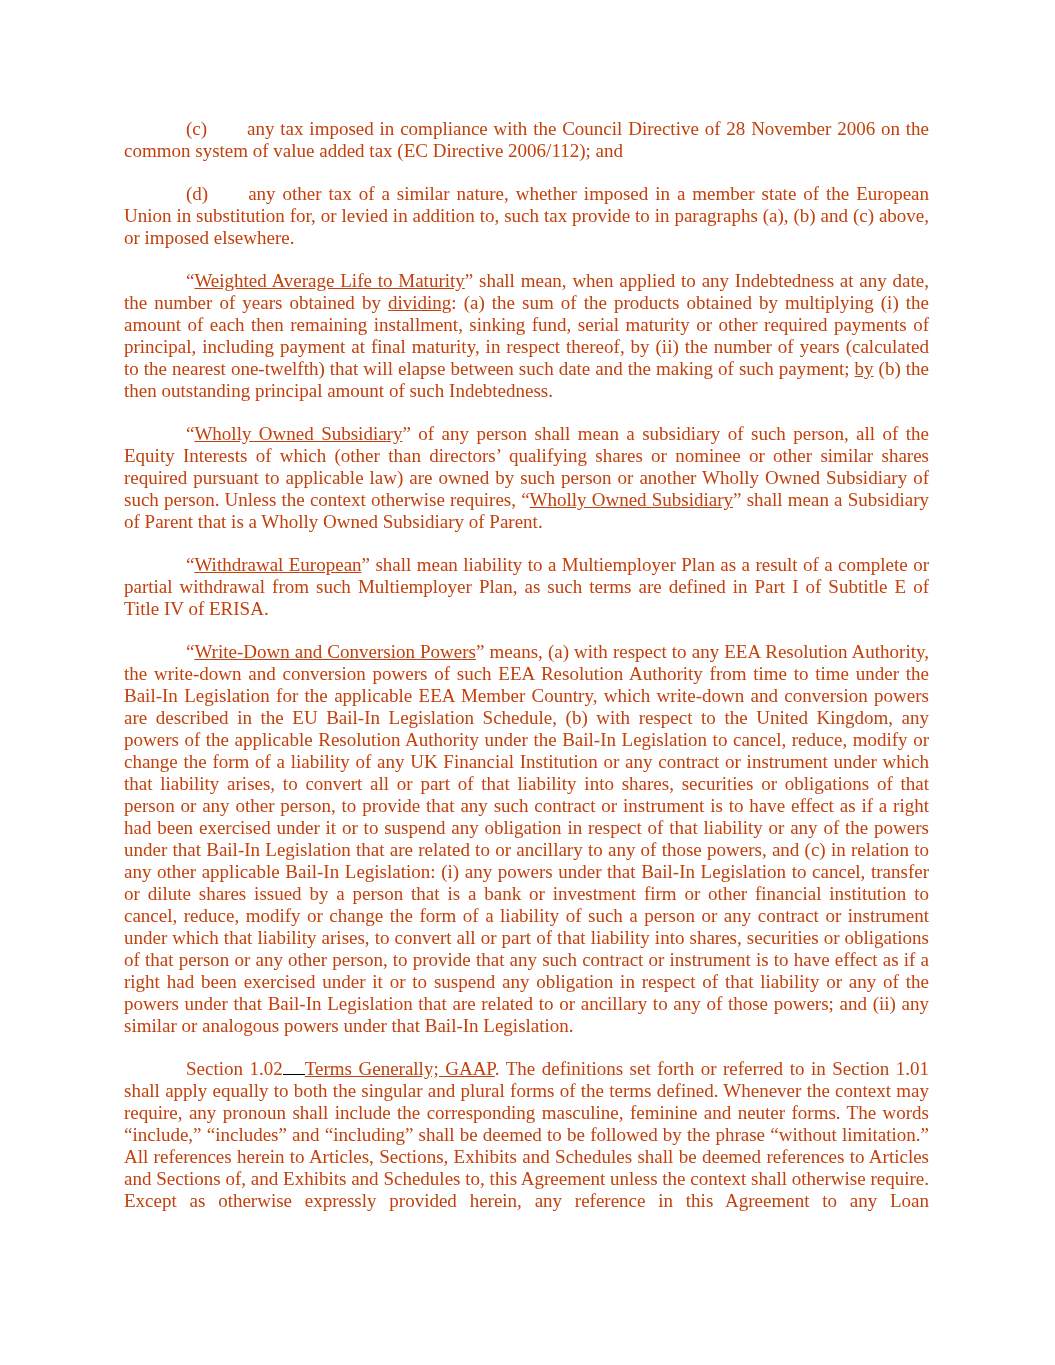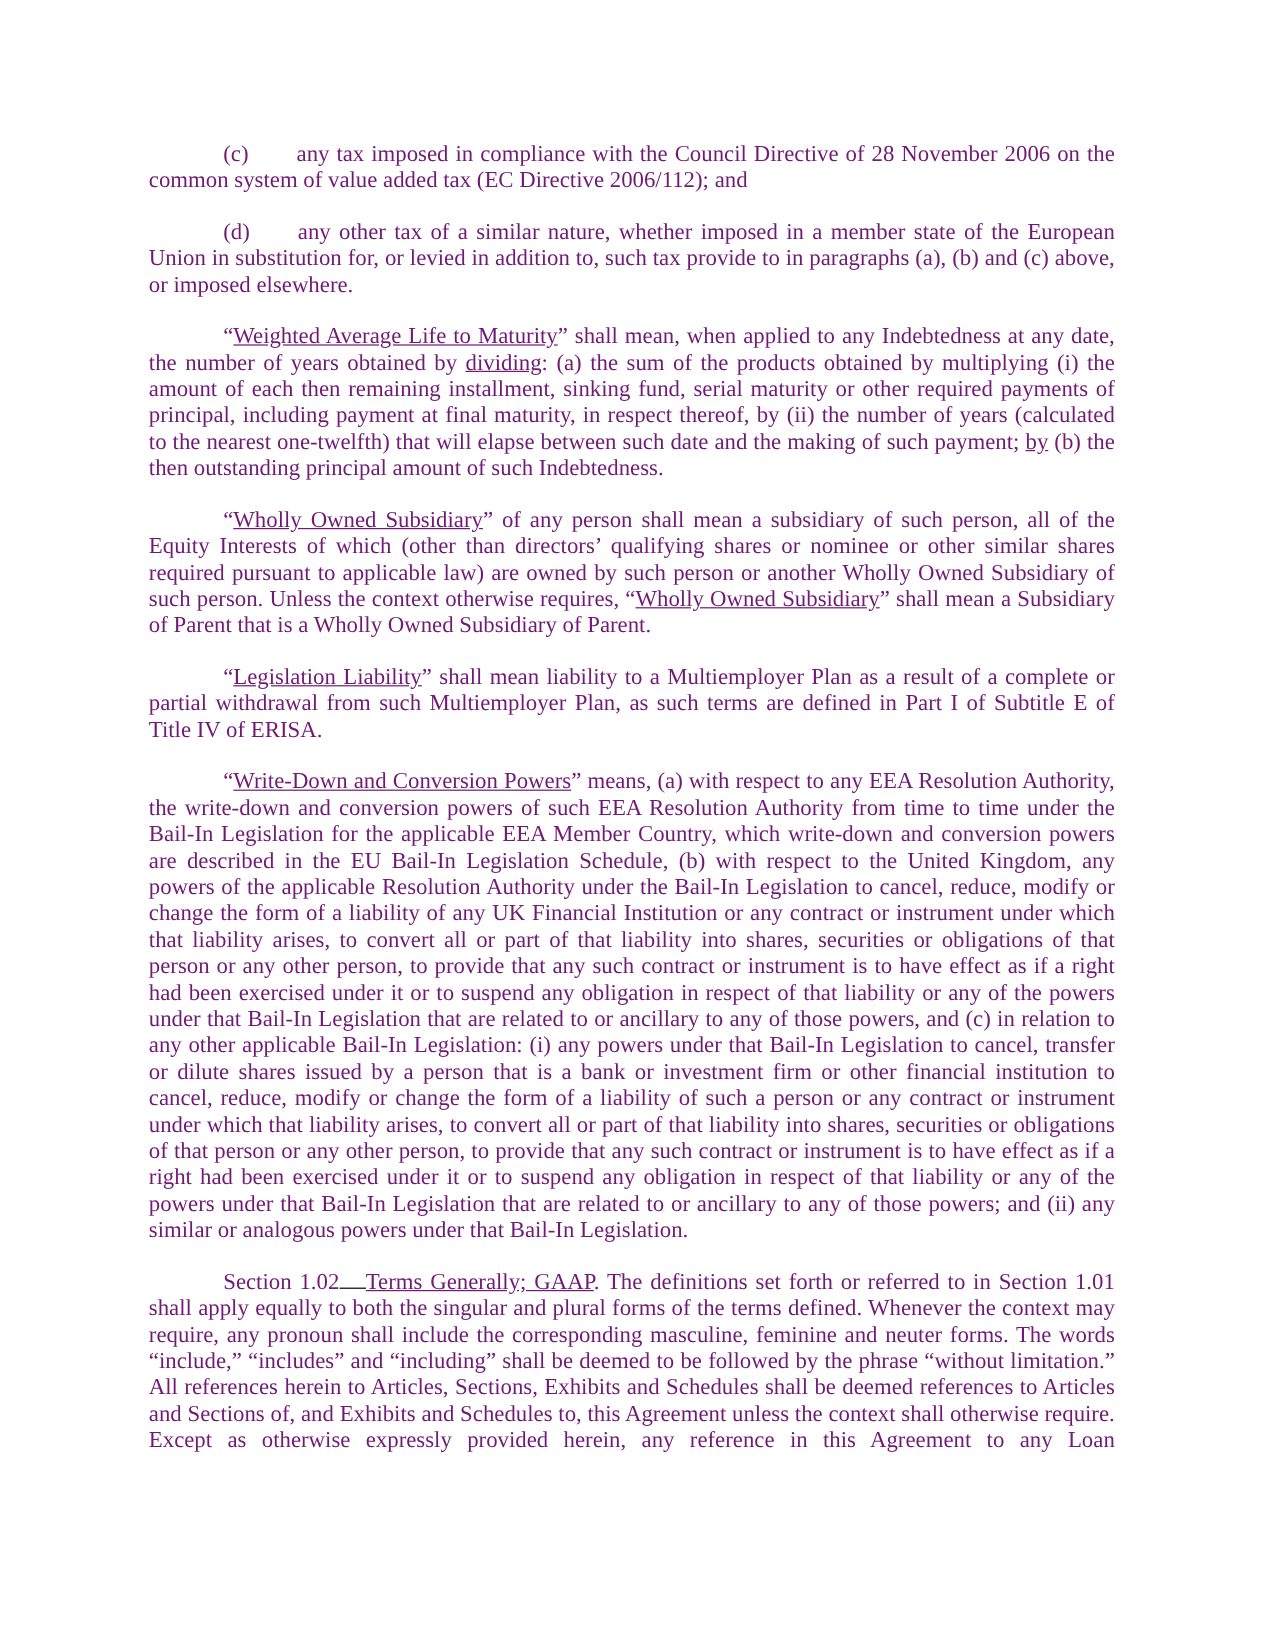--- a/index.html
+++ b/index.html
@@ -11,21 +11,21 @@
     position: relative;
     width: 1055px;
     height: 1365px;
     margin: 0 auto;
     background: #ffffff;
     box-sizing: border-box;
     padding: 118px 126px 0 124px;
     font-family: "Liberation Serif", "DejaVu Serif", serif;
     font-size: 19px;
     line-height: 22px;
-    color: #701a75;
+    color: #c2410c;
     overflow: hidden;
   }
   .para {
     margin: 0 0 21px 0;
     text-align: justify;
     text-indent: 62px;
   }
   .para.justify-last {
     text-align-last: justify;
   }
@@ -50,17 +50,17 @@
 </style>
 </head>
 <body>
 
 <div class="page">
   <div>
       <p class="para"><span>(c)</span><span class="tab-wide"></span><span>any tax imposed in compliance with the Council Directive of 28 November 2006 on the common system of value added tax (EC Directive 2006/112); and</span></p>
       <p class="para"><span>(d)</span><span class="tab-wide"></span><span>any other tax of a similar nature, whether imposed in a member state of the European Union in substitution for, or levied in addition to, such tax provide to in paragraphs (a), (b) and (c) above, or imposed elsewhere.</span></p>
       <p class="para"><span>“</span><span class="u">Weighted Average Life to Maturity</span><span>” shall mean, when applied to any Indebtedness at any date, the number of years obtained by </span><span class="u">dividing</span><span>: (a) the sum of the products obtained by multiplying (i) the amount of each then remaining installment, sinking fund, serial maturity or other required payments of principal, including payment at final maturity, in respect thereof, by (ii) the number of years (calculated to the nearest one-twelfth) that will elapse between such date and the making of such payment; </span><span class="u">by</span><span> (b) the then outstanding principal amount of such Indebtedness.</span></p>
       <p class="para"><span>“</span><span class="u">Wholly Owned Subsidiary</span><span>” of any person shall mean a subsidiary of such person, all of the Equity Interests of which (other than directors’ qualifying shares or nominee or other similar shares required pursuant to applicable law) are owned by such person or another Wholly Owned Subsidiary of such person. Unless the context otherwise requires, “</span><span class="u">Wholly Owned Subsidiary</span><span>” shall mean a Subsidiary of Parent that is a Wholly Owned Subsidiary of Parent.</span></p>
-      <p class="para"><span>“</span><span class="u">Legislation Liability</span><span>” shall mean liability to a Multiemployer Plan as a result of a complete or partial withdrawal from such Multiemployer Plan, as such terms are defined in Part I of Subtitle E of Title IV of ERISA.</span></p>
+      <p class="para"><span>“</span><span class="u">Withdrawal European</span><span>” shall mean liability to a Multiemployer Plan as a result of a complete or partial withdrawal from such Multiemployer Plan, as such terms are defined in Part I of Subtitle E of Title IV of ERISA.</span></p>
       <p class="para"><span>“</span><span class="u">Write-Down and Conversion Powers</span><span>” means, (a) with respect to any EEA Resolution Authority, the write-down and conversion powers of such EEA Resolution Authority from time to time under the Bail-In Legislation for the applicable EEA Member Country, which write-down and conversion powers are described in the EU Bail-In Legislation Schedule, (b) with respect to the United Kingdom, any powers of the applicable Resolution Authority under the Bail-In Legislation to cancel, reduce, modify or change the form of a liability of any UK Financial Institution or any contract or instrument under which that liability arises, to convert all or part of that liability into shares, securities or obligations of that person or any other person, to provide that any such contract or instrument is to have effect as if a right had been exercised under it or to suspend any obligation in respect of that liability or any of the powers under that Bail-In Legislation that are related to or ancillary to any of those powers, and (c) in relation to any other applicable Bail-In Legislation: (i) any powers under that Bail-In Legislation to cancel, transfer or dilute shares issued by a person that is a bank or investment firm or other financial institution to cancel, reduce, modify or change the form of a liability of such a person or any contract or instrument under which that liability arises, to convert all or part of that liability into shares, securities or obligations of that person or any other person, to provide that any such contract or instrument is to have effect as if a right had been exercised under it or to suspend any obligation in respect of that liability or any of the powers under that Bail-In Legislation that are related to or ancillary to any of those powers; and (ii) any similar or analogous powers under that Bail-In Legislation.</span></p>
       <p class="para justify-last"><span>Section 1.02</span><span class="tab-narrow u-block"></span><span class="u">Terms Generally; GAAP</span><span>. The definitions set forth or referred to in Section 1.01 shall apply equally to both the singular and plural forms of the terms defined. Whenever the context may require, any pronoun shall include the corresponding masculine, feminine and neuter forms. The words “include,” “includes” and “including” shall be deemed to be followed by the phrase “without limitation.” All references herein to Articles, Sections, Exhibits and Schedules shall be deemed references to Articles and Sections of, and Exhibits and Schedules to, this Agreement unless the context shall otherwise require. Except as otherwise expressly provided herein, any reference in this Agreement to any Loan</span></p>
     </div>
 </div>
 
 </body></html>

